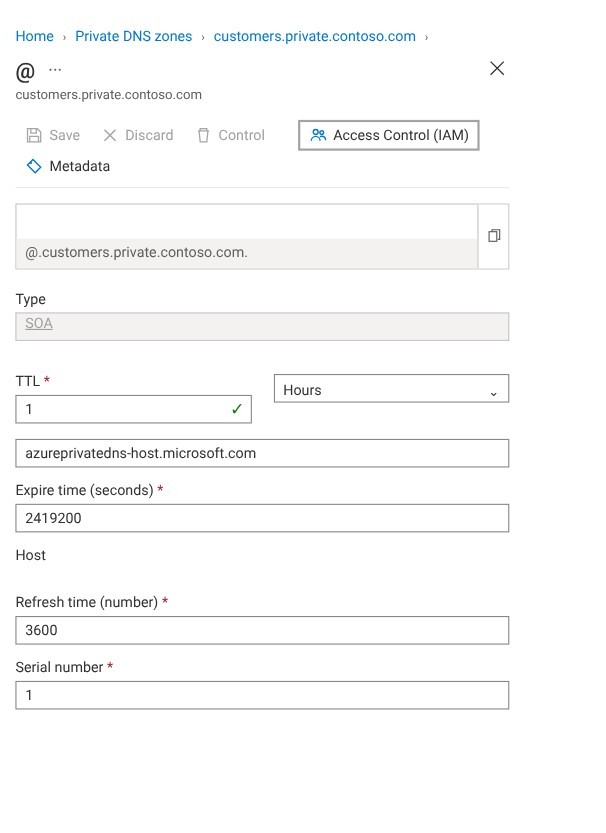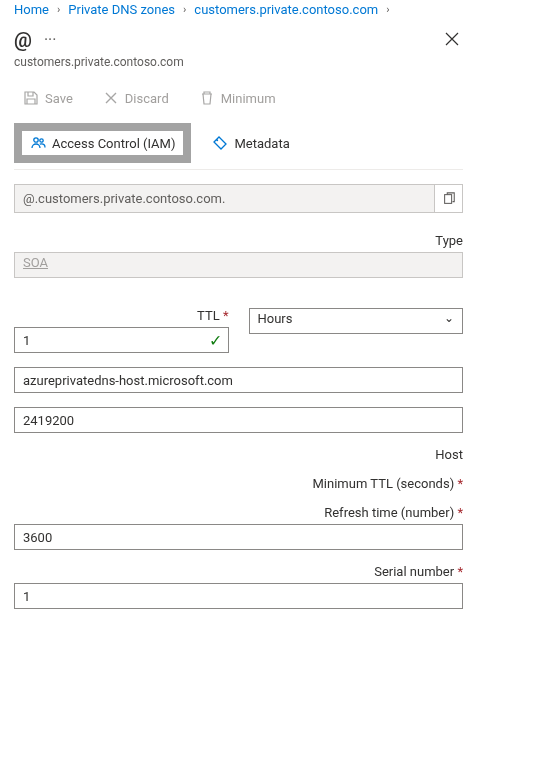--- a/index.html
+++ b/index.html
@@ -16,58 +16,58 @@
     --green: #107c10;
   }
   * { box-sizing: border-box; }
   body {
     margin: 0;
     font-family: "Segoe UI", -apple-system, BlinkMacSystemFont, Roboto, Arial, sans-serif;
     font-size: 13px;
     color: var(--text);
     background: #ffffff;
   }
-  .page { width: 477px; padding: 0 14px 14px 14px; }
+  .page { width: 477px; padding: 24px 14px 14px 14px; }
   .breadcrumb { display: flex; align-items: center; flex-wrap: wrap; gap: 4px; padding: 2px 0 10px 0; }
   .breadcrumb a { color: var(--link); text-decoration: none; font-size: 13px; cursor: pointer; }
   .breadcrumb .sep { color: var(--muted); font-size: 11px; margin: 0 4px; }
   .header { display: flex; align-items: center; justify-content: space-between; }
   .header-left { display: flex; align-items: center; gap: 10px; }
   .at { font-size: 20px; font-weight: 600; color: var(--text); }
   .kebab { color: var(--muted); font-size: 16px; padding: 0 2px; cursor:pointer; line-height:1;}
   .close { font-size: 18px; color: var(--text); cursor: pointer; padding: 4px; line-height: 1; }
   .subtitle { color: var(--muted); font-size: 12px; margin-top: 2px; }
-  .toolbar { display: flex; align-items: stretch; gap: 12px; margin-top: 16px; border-bottom: 1px solid #edebe9; padding-bottom: 6px; flex-wrap:wrap;}
+  .toolbar { display: flex; align-items: stretch; gap: 1px; margin-top: 16px; border-bottom: 1px solid #edebe9; padding-bottom: 6px; flex-wrap:wrap;}
   .tb-item { display: inline-flex; align-items: center; gap: 6px; padding: 4px 8px; cursor: pointer; color: var(--text); border:1px solid transparent;}
   .tb-item svg { width: 16px; height: 16px; display:block;}
   .tb-disabled { color: var(--disabled-text); cursor: default; }
   .tb-disabled svg { opacity: 0.55; }
-  .tb-highlight { border: 8px solid #a3a3a3; }
+  .tb-highlight { border: 2px solid #a3a3a3; margin-left: 20px; }
   .fqdn-bar { display: flex; margin-top: 14px; border: 1px solid var(--border-light); }
-  .fqdn-text { flex: 1; background: #f3f2f1; color: var(--muted); font-size: 13px; padding: 6px 8px; white-space: nowrap; overflow: hidden; text-overflow: ellipsis; }
+  .fqdn-text { flex: 1; background: #f3f2f1; color: var(--muted); font-size: 13px; padding: 6px 8px; white-space: nowrap; overflow: hidden; text-overflow: ellipsis; margin-top: 31px; }
   .fqdn-copy { width: 28px; display:flex; align-items:center; justify-content:center; background: #ffffff; border-left: 1px solid var(--border-light); cursor: pointer; }
   .fqdn-copy svg {width:14px; height:14px;}
   .form { margin-top: 20px; display: flex; flex-direction: column; gap: 14px; }
   .field { display:flex; flex-direction:column; gap:4px;}
   .row2 { display:flex; gap:20px;margin-top:16px;}
   .row2 .field { flex:1;}
-  label { font-size:13px; color: var(--text); text-align: right; }
+  label { font-size:13px; color: var(--text); }
   .req::after { content:" *"; color: var(--red); }
   input[type=text], .sel, .ro {
     width: 100%;
     height: 26px;
     border: 1px solid var(--border);
     padding: 2px 8px;
     font-size: 13px;
     font-family: inherit;
     background:#fff;
     color: var(--text);
   }
   .ro { background: var(--disabled-bg); color: var(--disabled-text); border-color: var(--border-light); text-decoration: underline;}
-  .sel { display:flex; align-items:flex-start; justify-content:space-between; cursor:pointer; }
+  .sel { display:flex; align-items:flex-end; justify-content:space-between; cursor:pointer; }
   .chev { font-size:12px; color: var(--text); }
   .valid-wrap { position:relative; }
   .valid-wrap input { padding-right: 26px;}
   .valid-wrap .tick { position:absolute; right:6px; top:50%; transform:translateY(-50%); color: var(--green); font-size:16px;}
 </style>
 </head>
 <body>
 
 <div class="page">
 
@@ -103,21 +103,21 @@
     <div class="tb-item tb-disabled">
       <svg viewBox="0 0 16 16">
           <path d="M3 3 L13 13 M13 3 L3 13" stroke="#605e5c" stroke-width="1.4"></path>
         </svg>
       <span>Discard</span>
     </div>
     <div class="tb-item tb-disabled">
       <svg viewBox="0 0 16 16">
           <path d="M3 4h10 M5 4V2h6v2 M4 4l1 10h6l1-10" fill="none" stroke="#605e5c" stroke-width="1.2"></path>
         </svg>
-      <span>Minimum</span>
+      <span>Control</span>
     </div>
     <div class="tb-item tb-highlight">
       <svg viewBox="0 0 16 16">
           <g fill="none" stroke="#0078d4" stroke-width="1.3">
             <circle cx="6" cy="5" r="2.2"></circle>
             <path d="M2 13c0-2.2 1.8-4 4-4s4 1.8 4 4"></path>
             <circle cx="11.5" cy="5.5" r="1.7"></circle>
             <path d="M9.8 9.2c.5-.2 1.1-.3 1.7-.3 2 0 3.5 1.5 3.5 3.5"></path>
           </g>
         </svg>
@@ -163,29 +163,29 @@
           <span class="chev">⌄</span>
         </div>
       </div>
     </div>
 
     <div class="field">
       <input type="text" value="azureprivatedns-host.microsoft.com" style="">
     </div>
 
     <div class="field">
+      <label class="req">Expire time (seconds)</label>
       <input type="text" value="2419200" style="">
     </div>
 
     <div class="field">
       <label>Host</label>
     </div>
 
     <div class="field">
-      <label class="req">Minimum TTL (seconds)</label>
     </div>
 
     <div class="field">
       <label class="req">Refresh time (number)</label>
       <input type="text" value="3600" style="">
     </div>
 
 
     <div class="field">
       <label class="req">Serial number</label>

